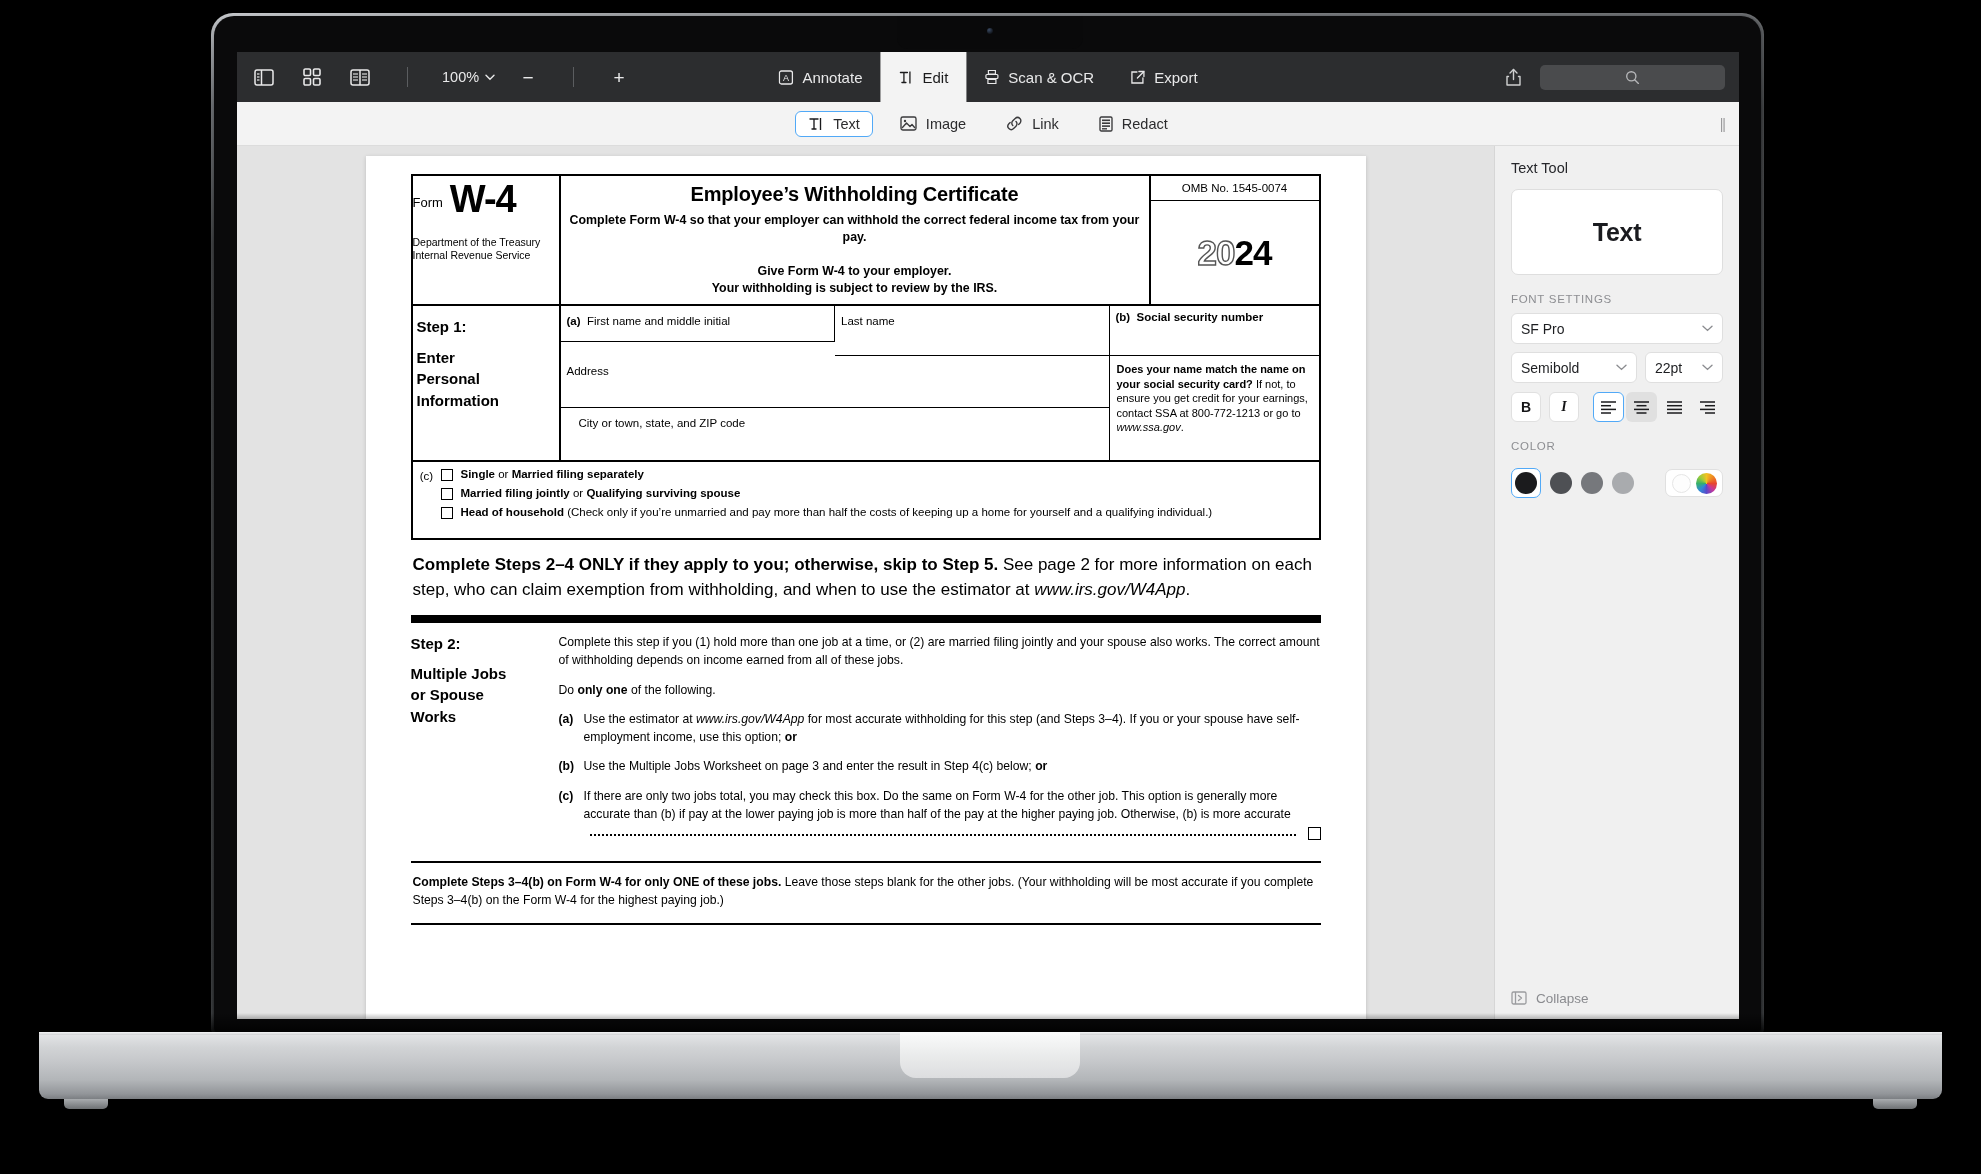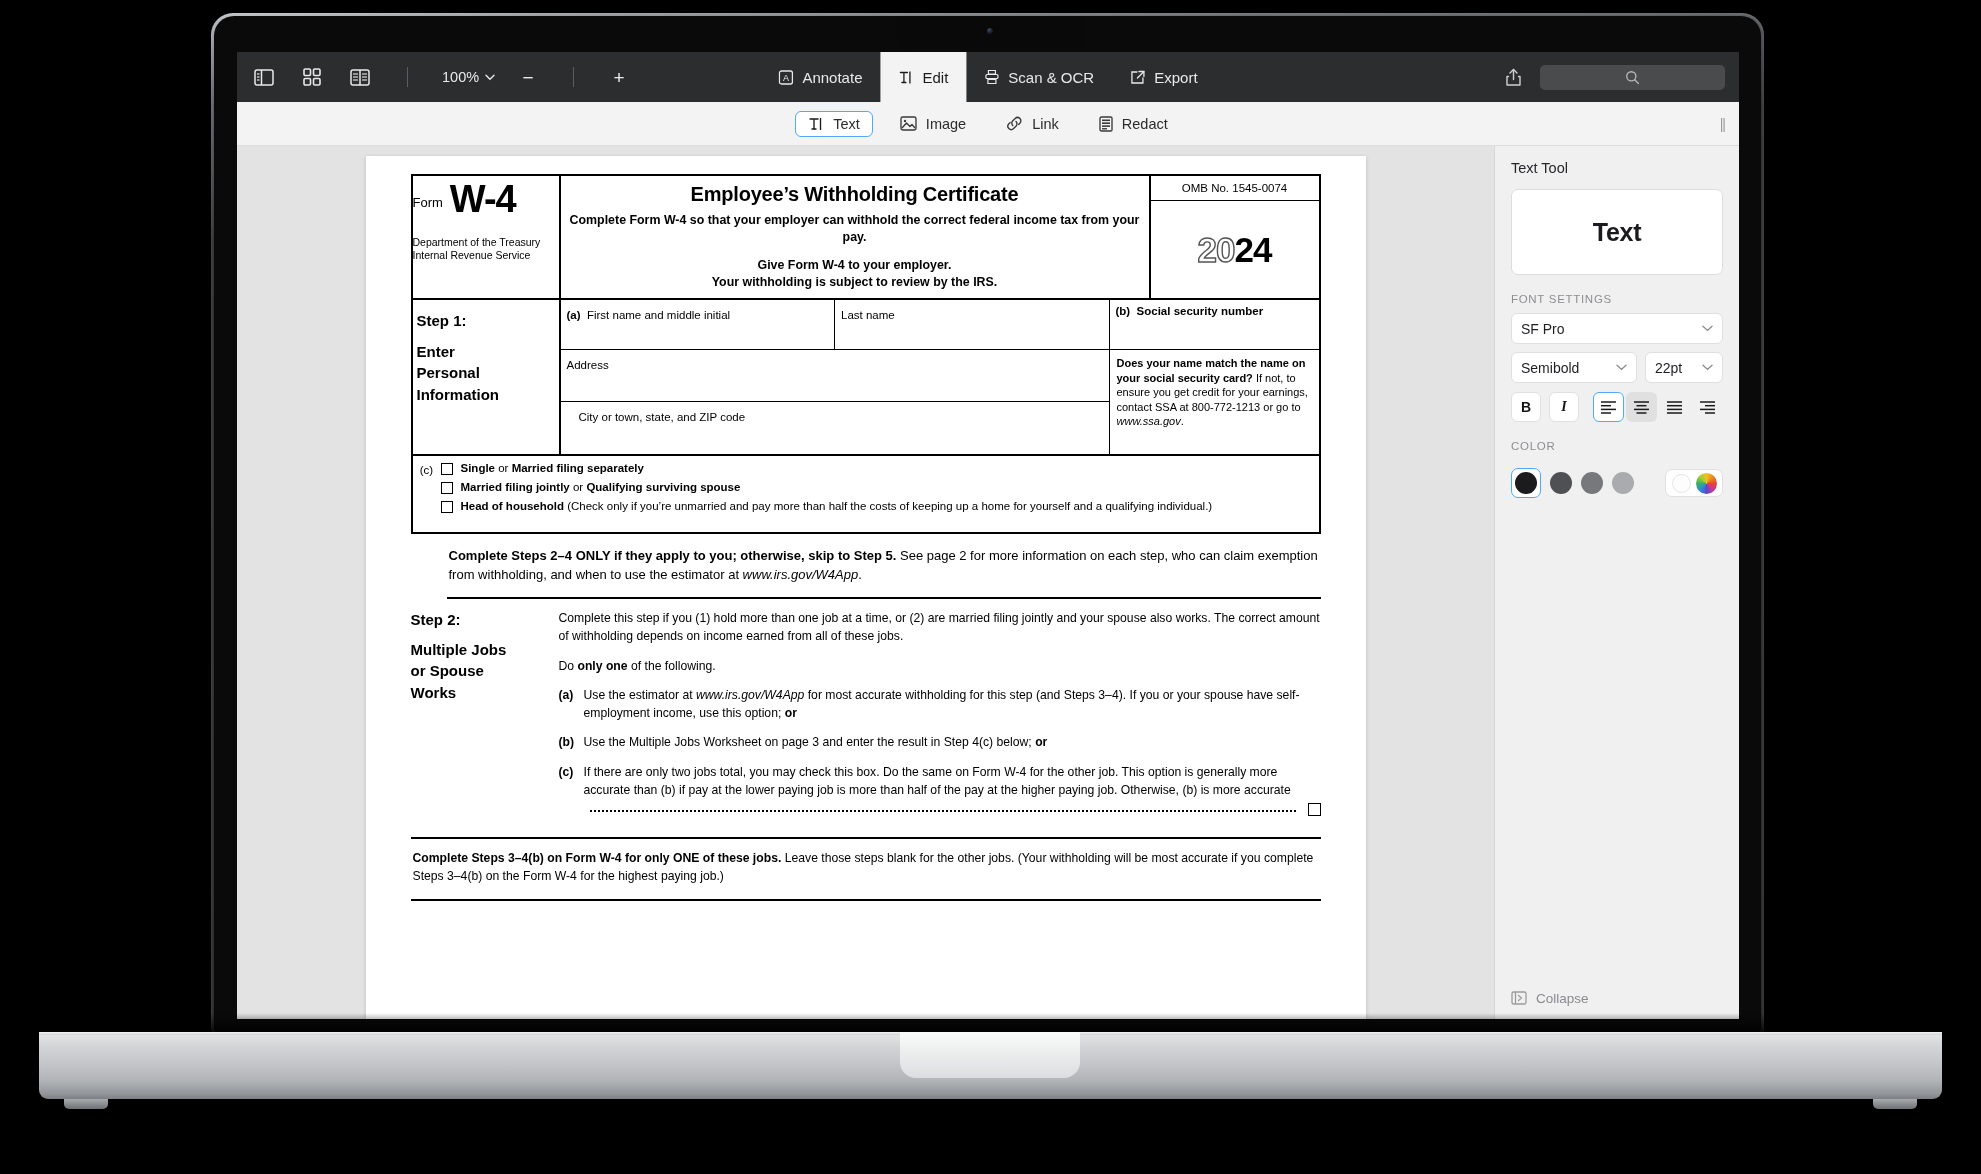--- a/index.html
+++ b/index.html
@@ -196,21 +196,21 @@
   .namematch i { font-style: italic; }
 
   .cbox-area { border-top: 2px solid #000; border-left: 2px solid #000; border-right: 2px solid #000; border-bottom: 2px solid #000; display: flex; padding: 6px 0 7px 0; }
   .cb-tag { width: 28px; text-align: center; font-size: 11.5px; padding-top: 2px; }
   .cb-list { flex: 1; }
   .cb-row { display: flex; align-items: flex-start; gap: 8px; margin-bottom: 6px; font-size: 11.5px; }
   .cb-row:last-child { margin-bottom: 12px; }
   .cbx { width: 12px; height: 12px; border: 1.3px solid #000; flex: 0 0 12px; margin-top: 1px; cursor: pointer; }
   .cb-row b { font-weight: 700; }
 
-  .note { font-size: 13px; line-height: 1.5; padding: 12px 2px 12px 2px; border-bottom: 2px solid #000000; margin-left: 36px;}
+  .note { font-size: 17px; line-height: 1.5; padding: 12px 2px 12px 2px; border-bottom: 8px solid #000000;}
   .note b { font-weight: 700; }
   .note i { font-style: italic; }
 
   .step2 { display: flex; padding: 10px 0 6px 0; }
   .s2label { width: 148px; }
   .s2body { flex: 1; font-size: 12.2px; line-height: 1.5; }
   .s2body p { margin-bottom: 11px; }
   .s2body b { font-weight: 700; }
   .s2body i { font-style: italic; }
   .lettered { display: flex; gap: 9px; margin-bottom: 11px; }
@@ -384,21 +384,21 @@
                   <div class="formline">
                     <span class="formword">Form</span>
                     <span class="w4big">W-4</span>
                   </div>
                   <div class="dept">Department of the Treasury</div>
                   <div class="dept" style="margin-top:0">Internal Revenue Service</div>
                 </div>
                 <div class="hc2">
                   <div class="htitle">Employee’s Withholding Certificate</div>
                   <div class="hsub">Complete Form W-4 so that your employer can withhold the correct federal income tax from your pay.</div>
-                  <div class="hsub" style="margin-top:12px">Give Form W-4 to your employer.</div>
+                  <div class="hsub" style="margin-top:18px">Give Form W-4 to your employer.</div>
                   <div class="hsub" style="margin-top:0">Your withholding is subject to review by the IRS.</div>
                 </div>
                 <div class="hc3">
                   <div class="omb">OMB No. 1545-0074</div>
                   <div class="yearbox">
                     <div class="year">
                       <span class="hollow">20</span>
                         <span>24</span>
                     </div>
                   </div>
@@ -408,21 +408,21 @@
               <div class="step1">
                 <div class="s1label">
                   <div class="steptitle">Step 1:</div>
                   <div class="steptitle" style="margin-top:9px">Enter</div>
                   <div class="steptitle">Personal</div>
                   <div class="steptitle">Information</div>
                 </div>
 
                 <div class="s1fields">
                   <div class="s1row">
-                    <div class="fcell" style="flex:1;border-right:1px solid #000;height:50px;">
+                    <div class="fcell" style="flex:1;border-right:1px solid #000;height:36px;">
                       <span class="flabel"><b>(a)</b>&nbsp;&nbsp;<span>First name and middle initial</span></span>
                     </div>
                     <div class="fcell" style="flex:1;height:50px;">
                       <span class="flabel">Last name</span>
                     </div>
                   </div>
                   <div class="fcell" style="height:52px">
                     <span class="flabel">Address</span>
                   </div>
                   <div class="fcell last" style="height:52px">

